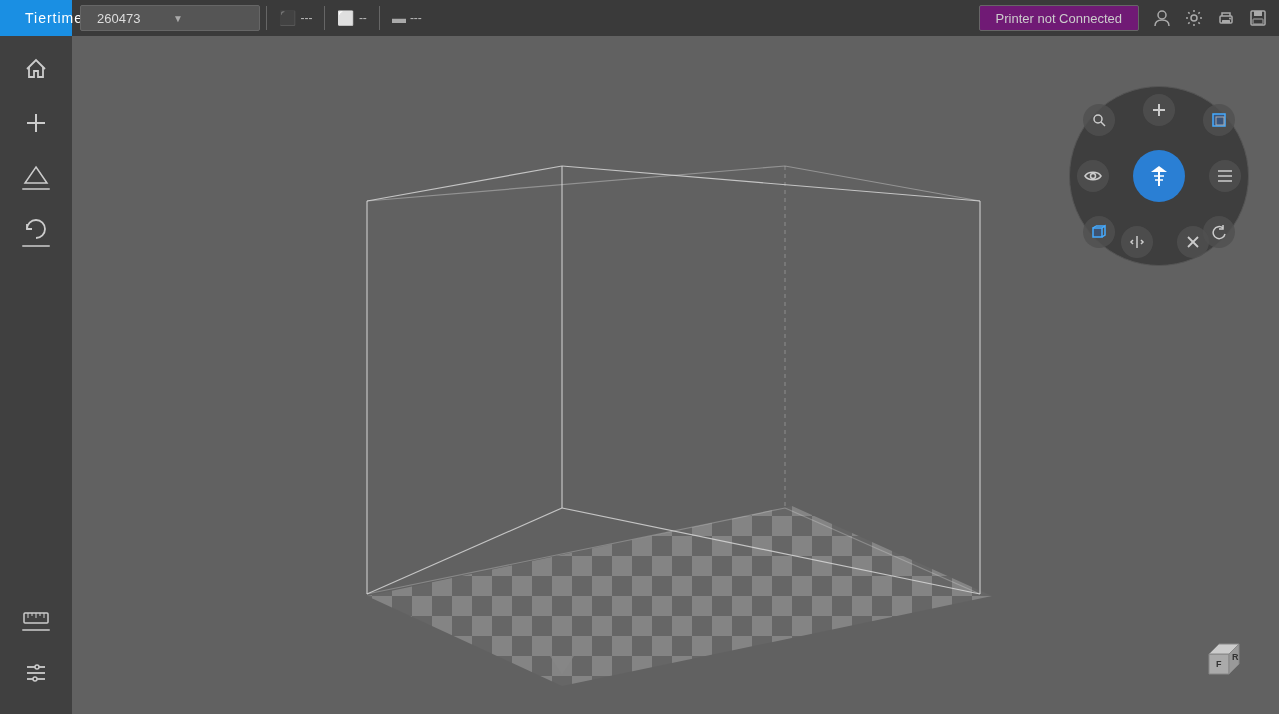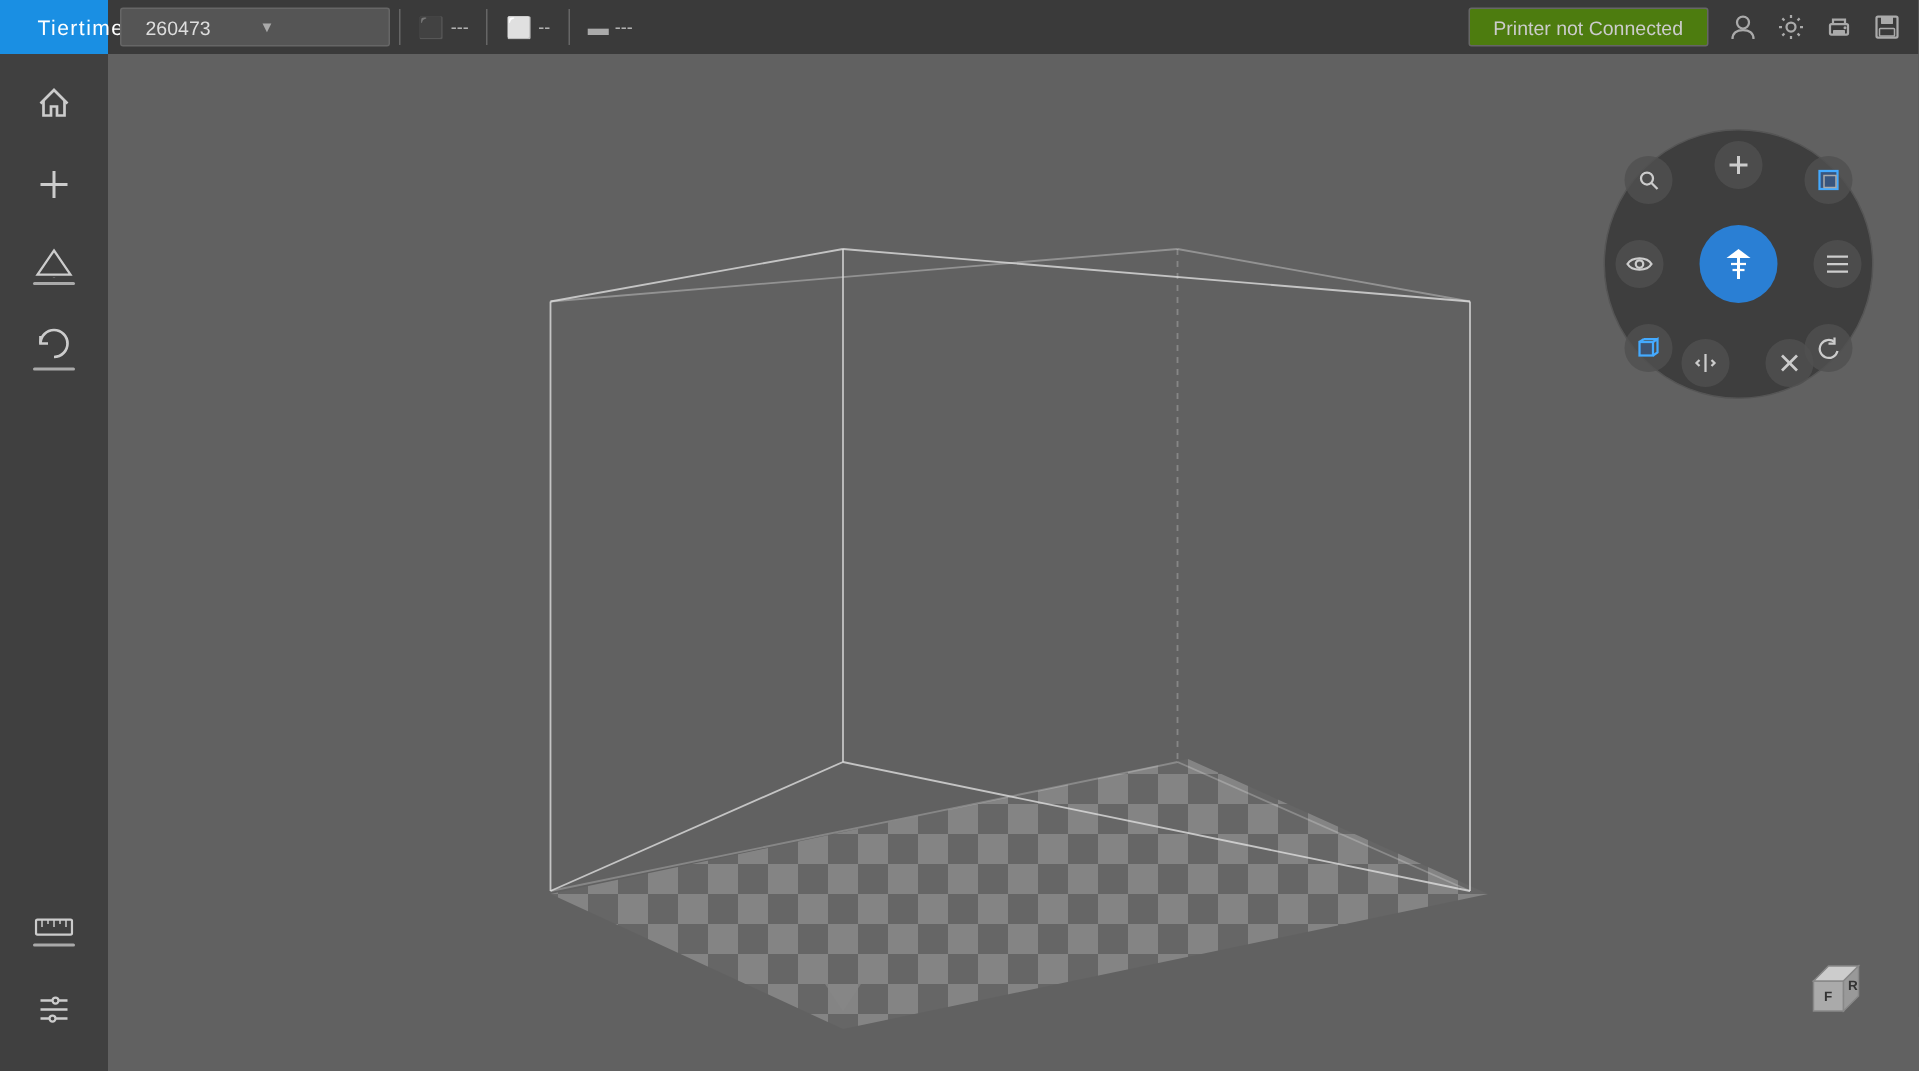--- a/index.html
+++ b/index.html
@@ -77,21 +77,21 @@
       padding: 0 6px;
     }
     .topbar-stat .icon-box {
       font-size: 14px;
       color: #aaa;
     }
 
     #printer-status-btn {
       margin-left: auto;
       margin-right: 8px;
-      background: #4d7c0f;
+      background: #701a75;
       border: 1px solid #666;
       border-radius: 2px;
       padding: 4px 16px;
       color: #ccc;
       font-size: 13px;
       cursor: pointer;
       height: 26px;
       display: flex;
       align-items: center;
     }

